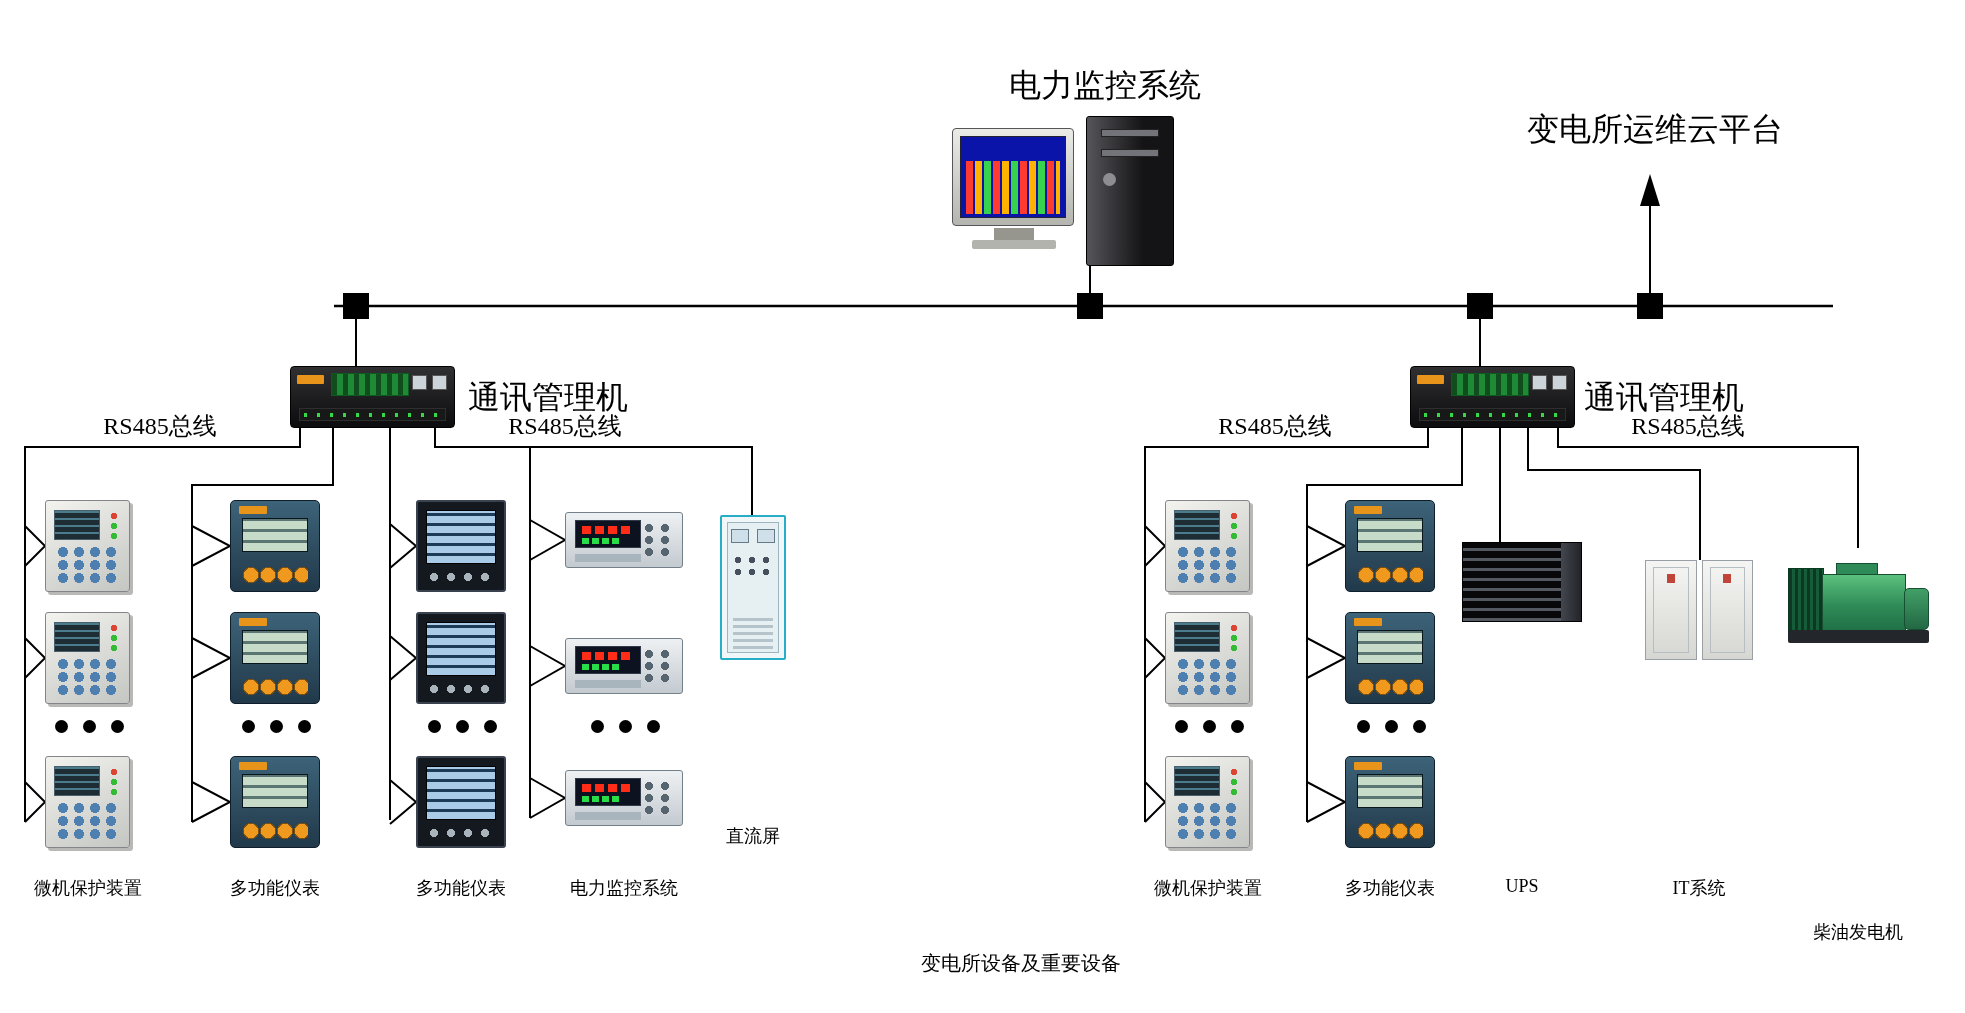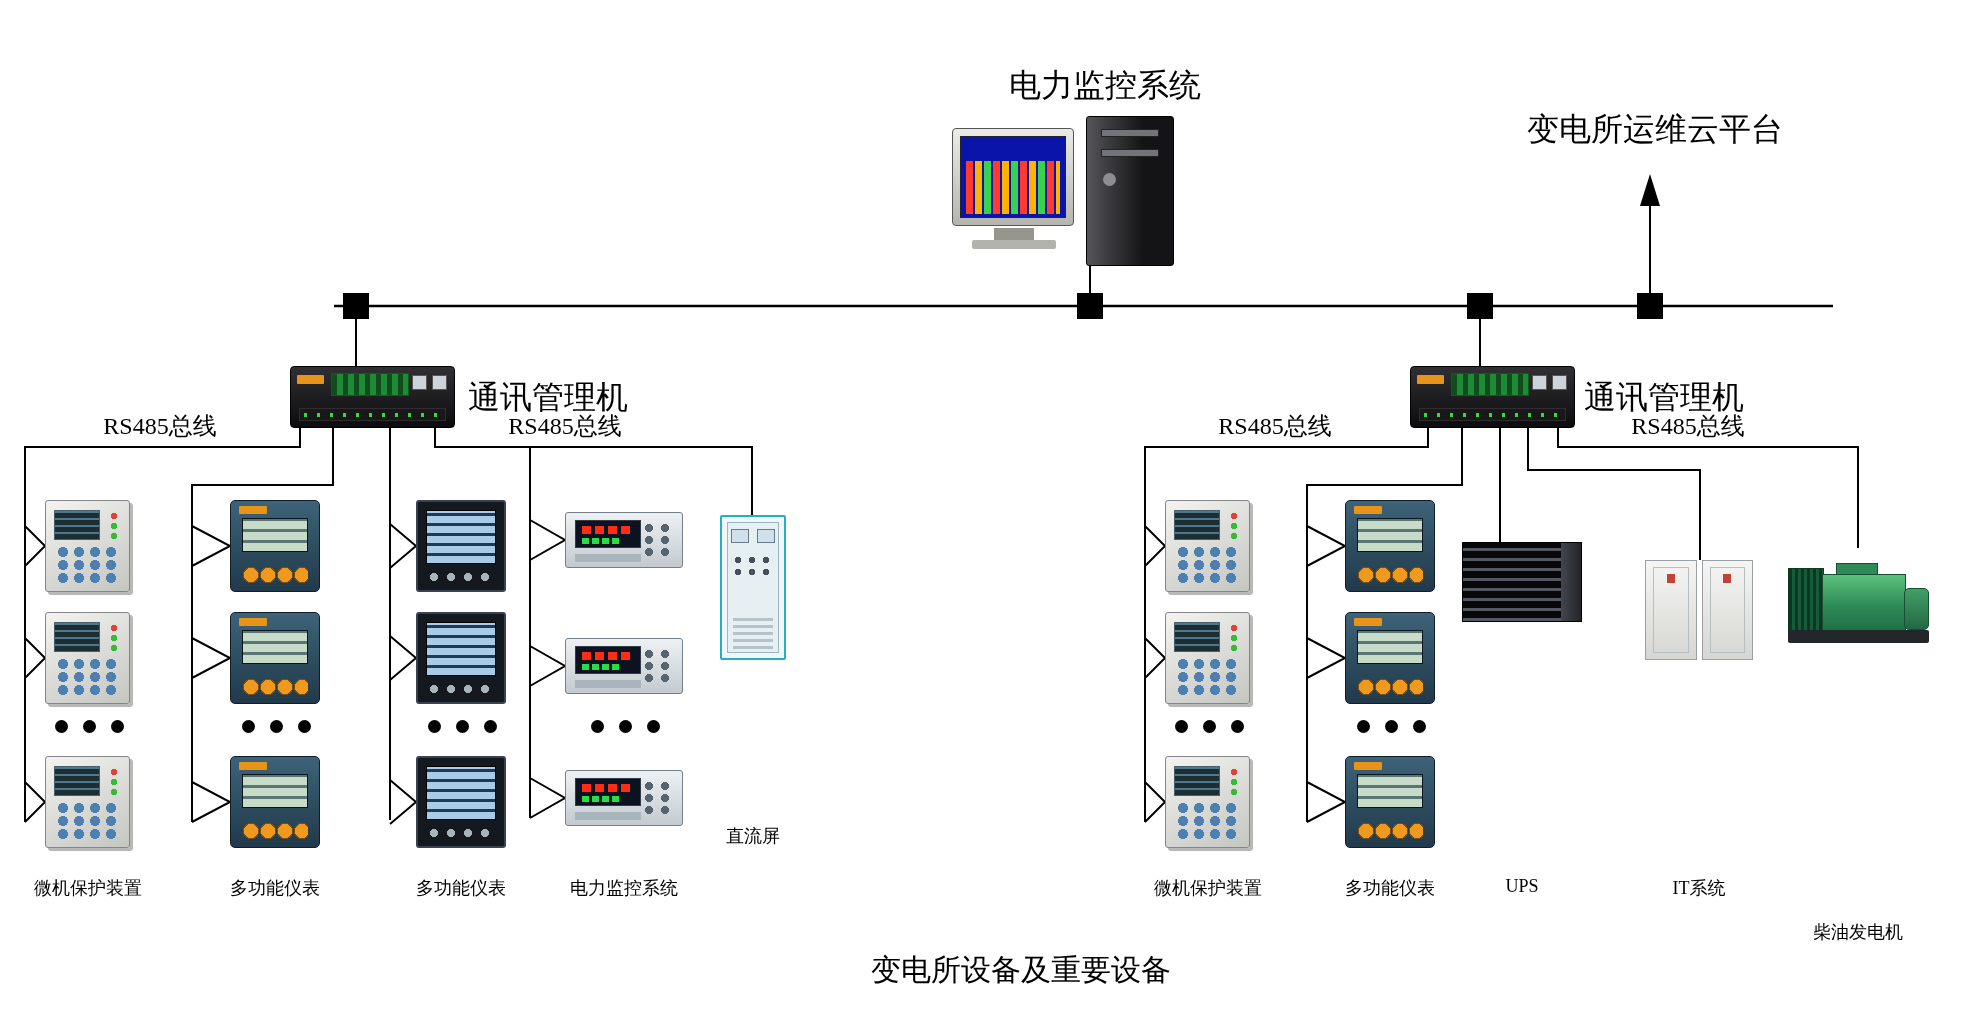--- a/index.html
+++ b/index.html
@@ -4,21 +4,21 @@
 <style>
 *{margin:0;padding:0;box-sizing:border-box}
 body{background:#fff}
 .canvas{position:relative;width:1965px;height:1013px;background:#fff;font-family:"Liberation Serif","DejaVu Serif",serif;overflow:hidden}
 .wires{position:absolute;left:0;top:0}
 .txt{position:absolute;color:#000;text-align:center;white-space:nowrap}
 .title{font-size:32px}
 .gwlabel{font-size:32px;text-align:left}
 .rs485{font-size:24px}
 .devlabel{font-size:18px}
-.caption{font-size:30px}
+.caption{font-size:20px}
 .dots{position:absolute;display:flex;gap:15px}
 .dots i{display:block;width:13px;height:13px;border-radius:50%;background:#000}
 
 .pc{position:absolute}
 .tower{position:absolute;right:0;top:0;width:88px;height:150px;background:linear-gradient(90deg,#55555a,#141416 65%);border:1px solid #000;border-radius:3px}
 .tw-slot{margin:12px 14px 0;height:8px;background:#73737a;border:1px solid #222}
 .tw-btn{margin:16px 0 0 16px;width:13px;height:13px;border-radius:50%;background:#8d8d92}
 .monitor{position:absolute;left:0;top:12px;width:122px;height:98px;background:linear-gradient(#ebebe7,#b5b5b0);border:1px solid #55565a;border-radius:4px}
 .mon-screen{position:absolute;inset:7px;background:#0a14a8;border:1px solid #223;overflow:hidden}
 .mon-bars{position:absolute;left:5px;right:5px;bottom:3px;top:30%;background:repeating-linear-gradient(90deg,#ff3b30 0 7px,#0a14a8 7px 9px,#ffb300 9px 16px,#0a14a8 16px 18px,#37d24e 18px 25px,#0a14a8 25px 27px)}

